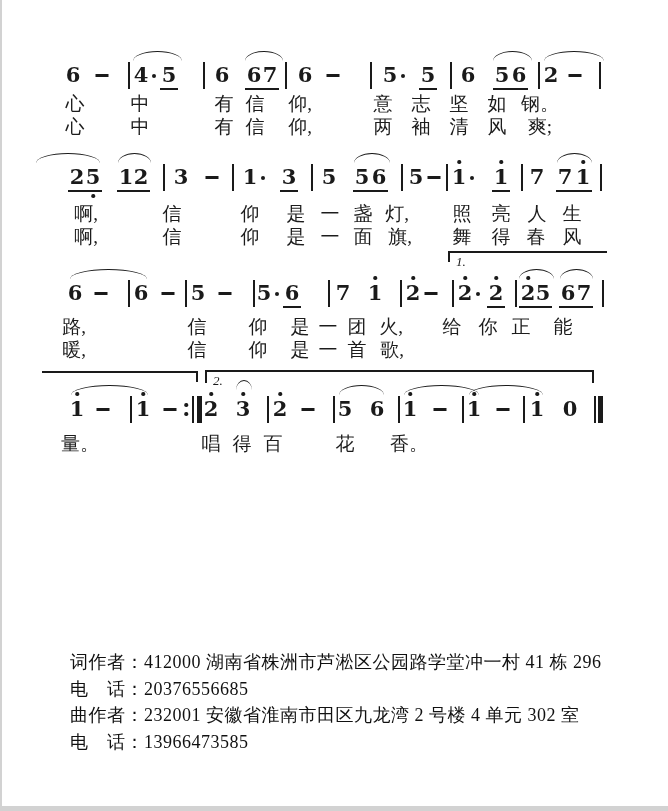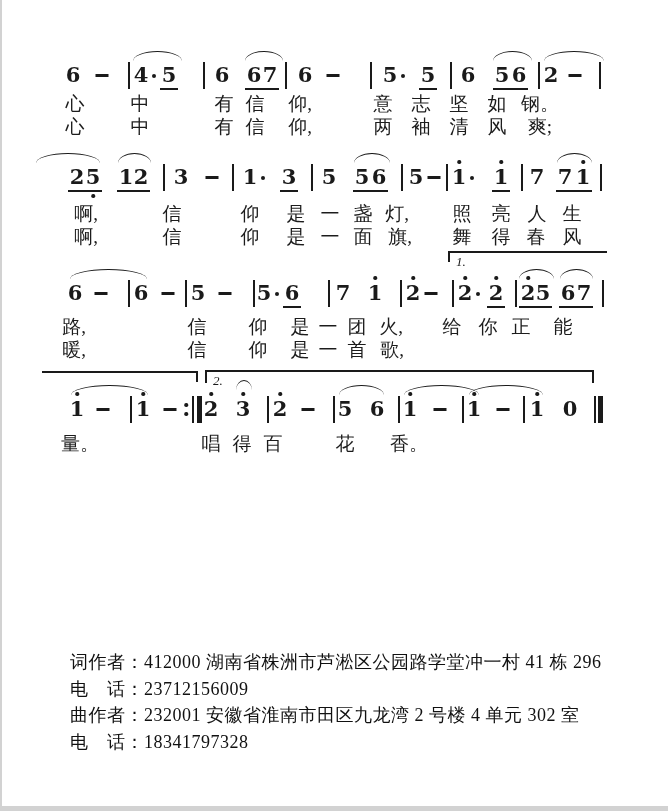--- a/index.html
+++ b/index.html
@@ -284,17 +284,17 @@
       <div class="ending-label" style="left: 456px; top: 254px;">1.</div>
       <div class="bracket-line" style="left: 42px; top: 371px; width: 154px;"></div>
       <div class="bracket-tick" style="left: 196px; top: 371px; height: 11px;"></div>
       <div class="bracket-tick" style="left: 205px; top: 370px; height: 13px;"></div>
       <div class="bracket-line" style="left: 205px; top: 370px; width: 387px;"></div>
       <div class="bracket-tick" style="left: 592px; top: 370px; height: 13px;"></div>
       <div class="ending-label" style="left: 213px; top: 373px;">2.</div>
     </div>
   <div id="footer">
       <div class="footer-line" style="top: 650px;">词作者：412000 湖南省株洲市芦淞区公园路学堂冲一村 41 栋 296</div>
-      <div class="footer-line" style="top: 677px;">电　话：23712156009</div>
+      <div class="footer-line" style="top: 677px;">电　话：20376556685</div>
       <div class="footer-line" style="top: 703px;">曲作者：232001 安徽省淮南市田区九龙湾 2 号楼 4 单元 302 室</div>
-      <div class="footer-line" style="top: 730px;">电　话：18341797328</div>
+      <div class="footer-line" style="top: 730px;">电　话：13966473585</div>
     </div>
 </div>
 
 </body></html>

